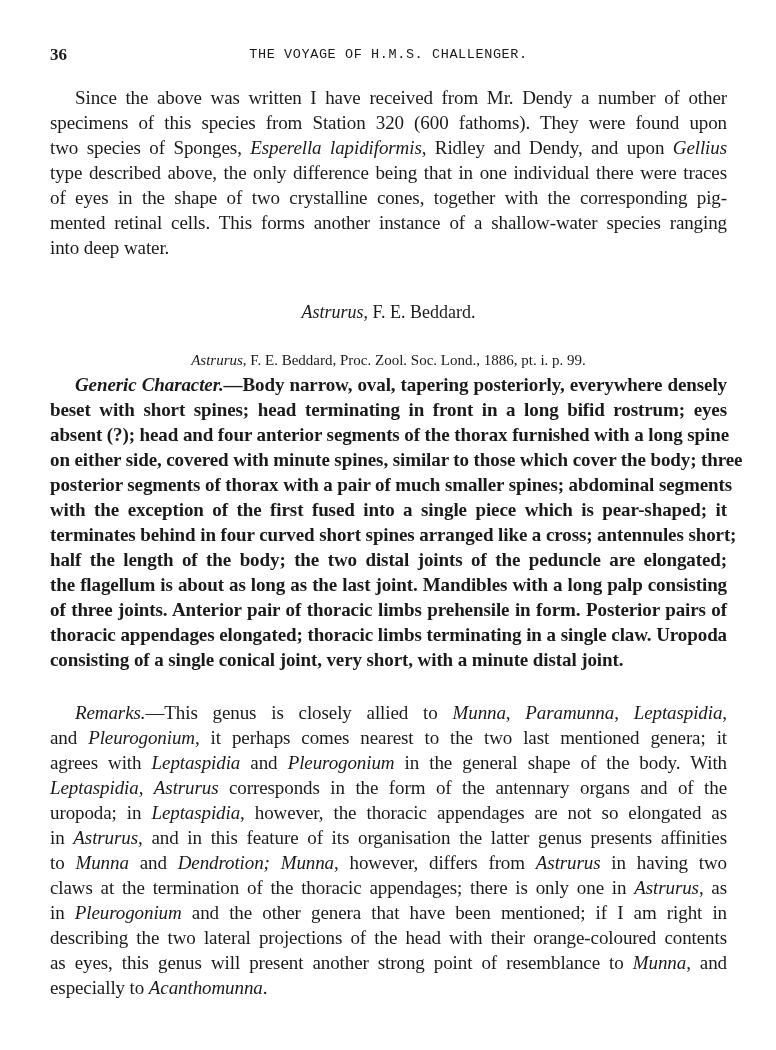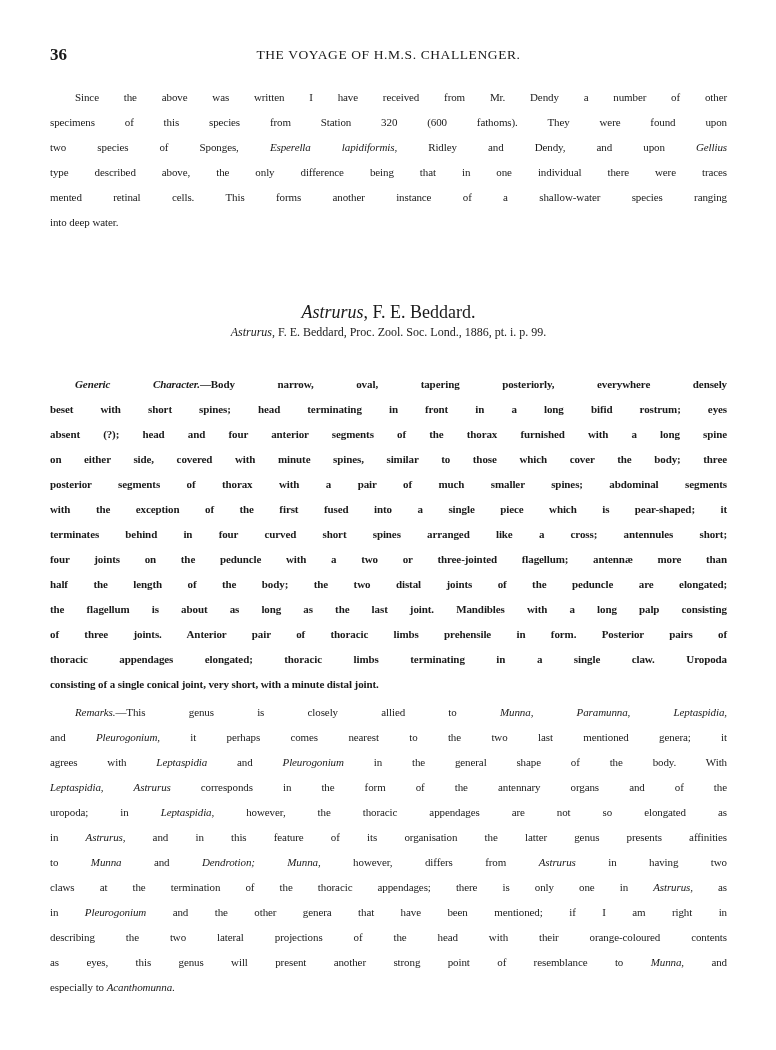--- a/index.html
+++ b/index.html
@@ -3,69 +3,69 @@
   <meta charset="utf-8">
   <style>
     html, body { margin: 0; padding: 0; background: #ffffff; }
     body { width: 776px; height: 1050px; position: relative; overflow: hidden;
            font-family: "DejaVu Serif", "Liberation Serif", serif; color: #1a1a1a; }
     .page { position: absolute; left: 0; top: 0; width: 776px; height: 820px; padding-left: 25px; }
     .running-head { position: absolute; top: 45px; left: 50px; width: 677px; height: 24px; }
     .page-number { position: absolute; left: 0; top: 0; font-size: 17px; font-weight: bold;
                    font-family: "Liberation Serif", serif; }
     .running-title { position: absolute; left: 0; right: 0; top: 2px; text-align: center;
-                     font-size: 13.5px; letter-spacing: 0.6px; font-family: Liberation Serif, serif; }
+                     font-size: 13.5px; letter-spacing: 0.6px; font-family: Liberation Mono, monospace; }
     .block { position: absolute; left: 50px; width: 677px; }
-    .line { display: block; height: 25px; line-height: 25px; font-size: 11px; white-space: nowrap;
+    .line { display: block; height: 25px; line-height: 25px; font-size: 19px; white-space: nowrap;
             text-align: justify; text-align-last: justify; font-family: "Liberation Serif", serif;
             letter-spacing: -0.1px; }
     .line.last { text-align-last: left; }
     .indent { padding-left: 25px; }
     .heading { position: absolute; left: 50px; width: 677px; text-align: center;
                font-family: "Liberation Serif", serif; }
     .h-genus { top: 302px; font-size: 18px; }
-    .h-ref { top: 325px; font-size: 12px; }
+    .h-ref { top: 352px; font-size: 15px; }
     i, .it { font-style: italic; }
   </style>
 </head>
 <body>
 
 <div class="page">
 
   <div class="running-head">
     <span class="page-number">36</span>
     <span class="running-title">THE VOYAGE OF H.M.S. CHALLENGER.</span>
   </div>
 
   <div class="block" style="top:85px;">
       <span class="line indent"><span>Since the above was written I have received from Mr. Dendy a number of other</span></span>
       <span class="line"><span>specimens of this species from Station 320 (600 fathoms).  They were found upon</span></span>
       <span class="line"><span>two species of Sponges, </span><i>Esperella lapidiformis</i><span>, Ridley and Dendy, and upon </span><i>Gellius</i></span>
       <span class="line"><span>type described above, the only difference being that in one individual there were traces</span></span>
+      <span class="line"><span>of eyes in the shape of two crystalline cones, together with the corresponding pig-</span></span>
       <span class="line"><span>mented retinal cells.  This forms another instance of a shallow-water species ranging</span></span>
       <span class="line last"><span>into deep water.</span></span>
     </div>
 
   <div class="heading h-genus">
     <span class="it">Astrurus</span><span>, F. E. Beddard.</span>
   </div>
 
   <div class="heading h-ref">
     <span class="it">Astrurus</span><span>, F. E. Beddard, Proc. Zool. Soc. Lond., 1886, pt. i. p. 99.</span>
   </div>
 
   <div class="block" style="top:372px;font-weight:bold;">
       <span class="line indent"><i>Generic Character.</i><span>—Body narrow, oval, tapering posteriorly, everywhere densely</span></span>
       <span class="line"><span>beset with short spines; head terminating in front in a long bifid rostrum; eyes</span></span>
       <span class="line"><span>absent (?); head and four anterior segments of the thorax furnished with a long spine</span></span>
       <span class="line"><span>on either side, covered with minute spines, similar to those which cover the body; three</span></span>
       <span class="line"><span>posterior segments of thorax with a pair of much smaller spines; abdominal segments</span></span>
       <span class="line"><span>with the exception of the first fused into a single piece which is pear-shaped; it</span></span>
       <span class="line"><span>terminates behind in four curved short spines arranged like a cross; antennules short;</span></span>
-      <span class="line"><span>four joints on the peduncle with a two or three-jointed flagellum; antennæ more than</span></span>
       <span class="line"><span>half the length of the body; the two distal joints of the peduncle are elongated;</span></span>
       <span class="line"><span>the flagellum is about as long as the last joint.  Mandibles with a long palp consisting</span></span>
       <span class="line"><span>of three joints.  Anterior pair of thoracic limbs prehensile in form.  Posterior pairs of</span></span>
       <span class="line"><span>thoracic appendages elongated; thoracic limbs terminating in a single claw.  Uropoda</span></span>
       <span class="line last"><span>consisting of a single conical joint, very short, with a minute distal joint.</span></span>
     </div>
 
   <div class="block" style="top:700px;">
       <span class="line indent"><i>Remarks.</i><span>—This genus is closely allied to </span><i>Munna</i><span>, </span><i>Paramunna</i><span>, </span><i>Leptaspidia</i><span>,</span></span>
       <span class="line"><span>and </span><i>Pleurogonium</i><span>, it perhaps comes nearest to the two last mentioned genera; it</span></span>

